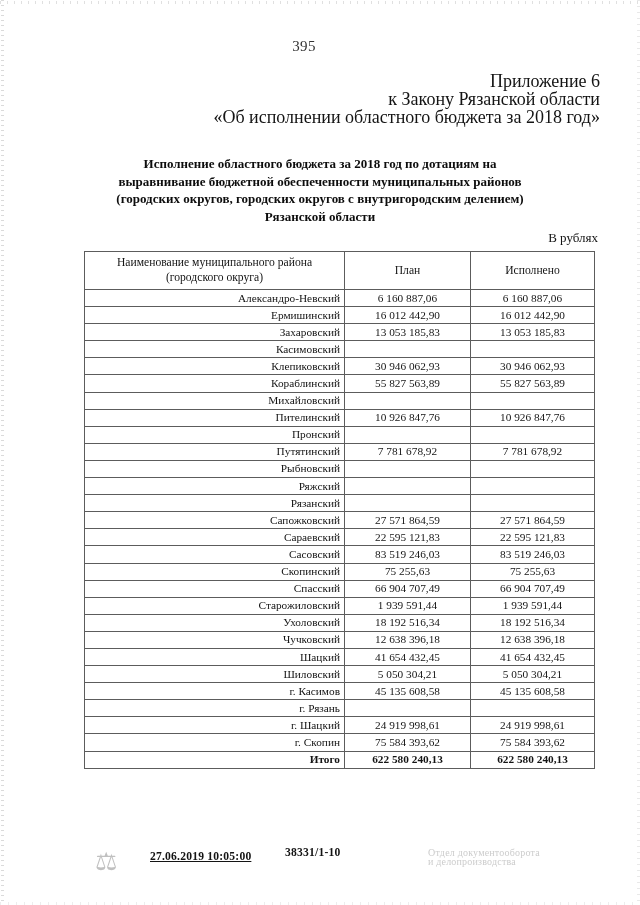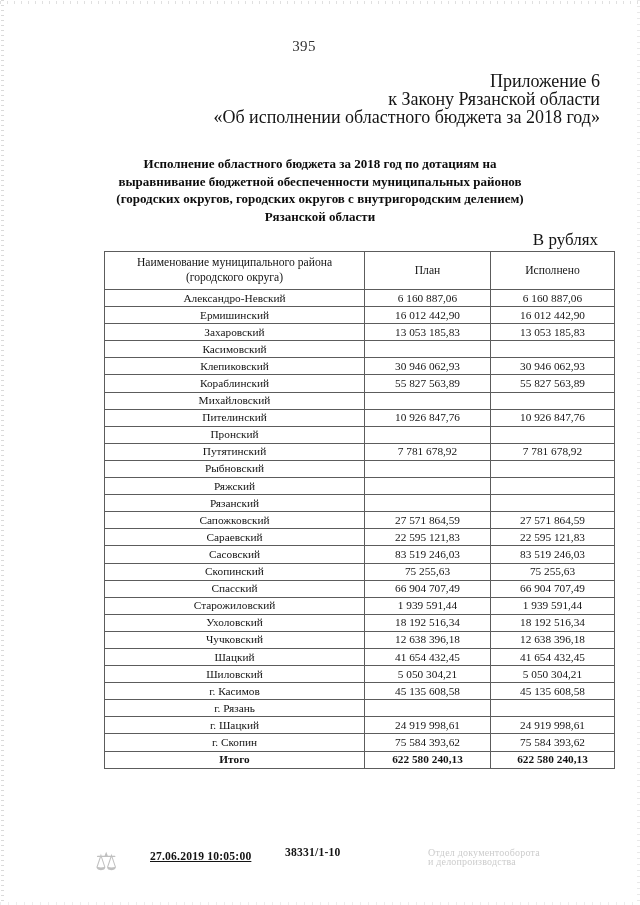--- a/index.html
+++ b/index.html
@@ -95,29 +95,29 @@
   }
   .doc-title div { white-space: nowrap; }
 
   
   .units-note {
     position: absolute;
     top: 230px;
     left: 0;
     width: 598px;
     text-align: right;
-    font-size: 17px;
+    font-size: 13px;
     color: #141414;
   }
 
   
   .tbl-wrap {
     position: absolute;
     top: 251px;
-    left: 104px;
+    left: 84px;
     width: 510px;
   }
   table.budget {
     border-collapse: collapse;
     width: 510px;
     table-layout: fixed;
     font-size: 11.3px;
     color: #141414;
   }
   table.budget col.c-name { width: 260px; }
@@ -138,21 +138,21 @@
     line-height: 14px;
     padding: 2px 6px;
   }
   table.budget thead th.th-name { line-height: 14.5px; }
 
   table.budget tbody td {
     height: 16.1px;
     line-height: 15px;
   }
   td.name-cell {
-    text-align: center;
+    text-align: right;
     padding-left: 5px;
     white-space: nowrap;
   }
   td.num-cell {
     text-align: center;
     padding-right: 5px;
     white-space: nowrap;
   }
   tr.total-row td {
     font-weight: bold;

